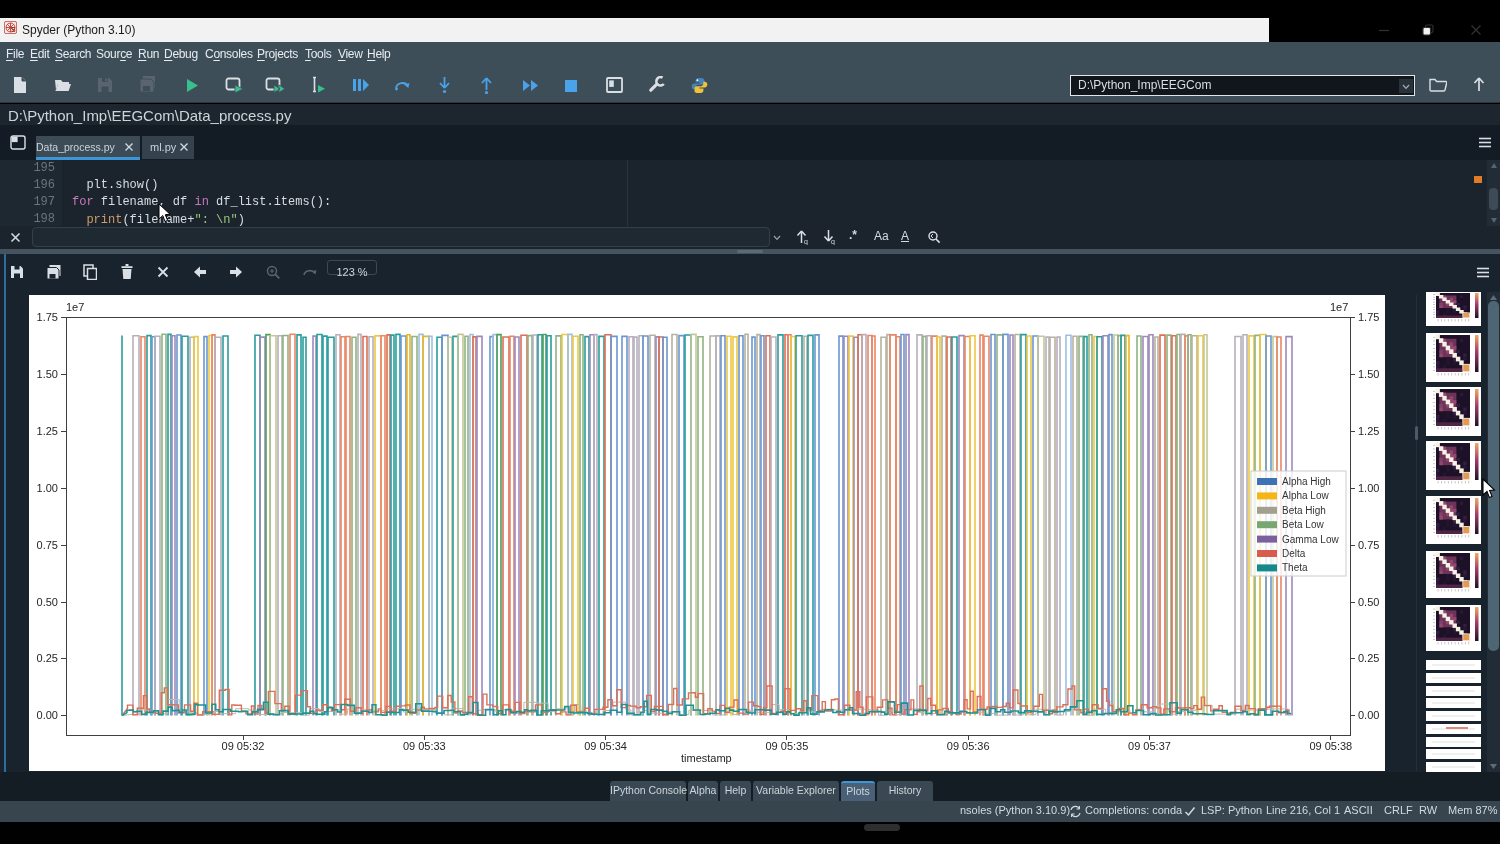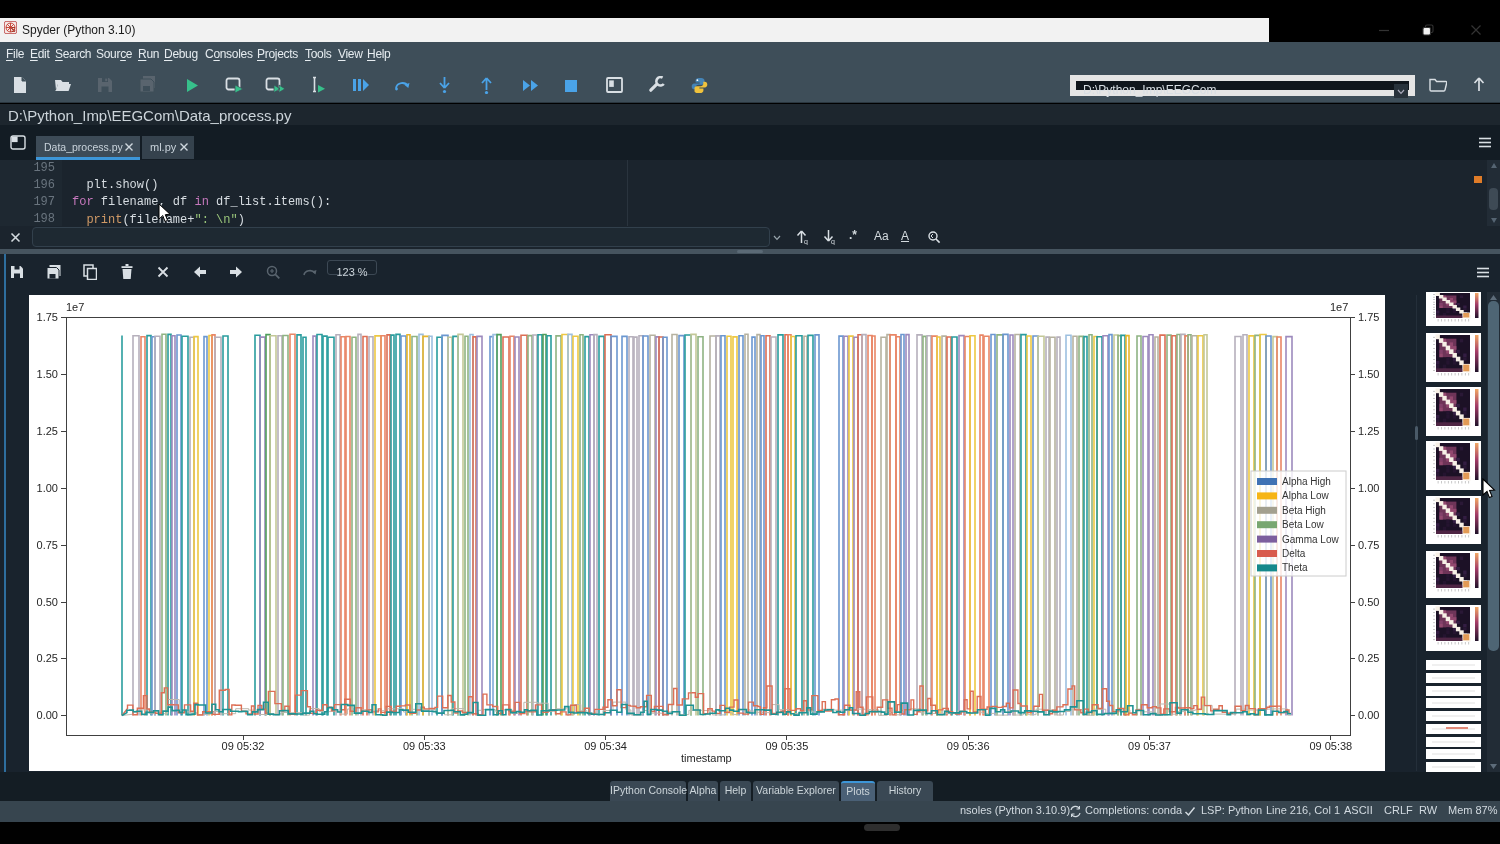--- a/index.html
+++ b/index.html
@@ -83,21 +83,21 @@
   <span style="left:164px"><u>D</u>ebug</span>
   <span style="left:205px">C<u>o</u>nsoles</span>
   <span style="left:257px"><u>P</u>rojects</span>
   <span style="left:305px"><u>T</u>ools</span>
   <span style="left:338px"><u>V</u>iew</span>
   <span style="left:367px"><u>H</u>elp</span>
 </div>
 
 
 <div class="abs" id="toolbar">
-  <div style="position:absolute;left:1070px;top:8px;width:345px;height:21px;background:#10161c;border:6px solid #e5e5e5;color:#d8dee3;font-size:12px;line-height:19px;"><span style="margin-left:7px">D:\Python_Imp\EEGCom</span>
+  <div style="position:absolute;left:1070px;top:8px;width:345px;height:21px;background:#10161c;border:1px solid #e5e5e5;color:#d8dee3;font-size:12px;line-height:19px;"><span style="margin-left:7px">D:\Python_Imp\EEGCom</span>
     <svg style="position:absolute;right:1px;top:3px" width="14" height="14" viewBox="0 0 14 14">
         <rect x="0" y="0" width="14" height="14" fill="#28323b"></rect>
         <path d="M4,6 l3,3.4 3,-3.4" fill="none" stroke="#aab" stroke-width="1.2"></path>
       </svg>
   </div>
   <svg class="ico" style="left:1429px;top:10px" width="18" height="15" viewBox="0 0 18 15">
       <path d="M1,2.5 h5 l1.6,2 H17 a0.8,0.8 0 0 1 0.8,1 L16,13 a1.2,1.2 0 0 1 -1.2,1 H2.2 A1.2,1.2 0 0 1 1,12.8 Z" fill="none" stroke="#d9dfe4" stroke-width="1.4"></path>
     </svg>
   <svg class="ico" style="left:1472px;top:8px" width="14" height="18" viewBox="0 0 14 18">
       <path d="M7,16 V4 M7,3 l-4.5,5 M7,3 l4.5,5" stroke="#d9dfe4" stroke-width="1.7" fill="none"></path>
@@ -181,21 +181,21 @@
 <div class="abs" id="pathbar">
     <span class="txt">D:\Python_Imp\EEGCom\Data_process.py</span>
   </div>
 
 
 <div class="abs" id="tabbar">
   <svg class="ico" style="left:10px;top:10px" width="16" height="15" viewBox="0 0 16 15">
       <rect x="1" y="1" width="14" height="13" rx="2" fill="none" stroke="#d9dfe4" stroke-width="1.4"></rect>
       <rect x="1.6" y="1.6" width="6" height="5.5" fill="#d9dfe4"></rect>
     </svg>
-  <div class="edtab" style="left:36px;width:104px;font-size:10.5px"><span style="margin-left:8px">Data_process.py</span>
+  <div class="edtab" style="left:36px;width:104px;font-size:10.5px"><span style="">Data_process.py</span>
     <svg style="position:absolute;right:6px;top:6px" width="10" height="10" viewBox="0 0 10 10">
         <path d="M1.5,1.5 L8.5,8.5 M8.5,1.5 L1.5,8.5" stroke="#cfd7de" stroke-width="1.4"></path>
       </svg>
   </div>
   <div style="position:absolute;left:36px;top:32px;width:104px;height:3px;background:#3d96d8"></div>
   <div class="edtab" style="left:142px;width:52px;background:#35424d"><span style="margin-left:8px">ml.py</span>
     <svg style="position:absolute;right:5px;top:6px" width="10" height="10" viewBox="0 0 10 10">
         <path d="M1.5,1.5 L8.5,8.5 M8.5,1.5 L1.5,8.5" stroke="#cfd7de" stroke-width="1.4"></path>
       </svg>
   </div>

